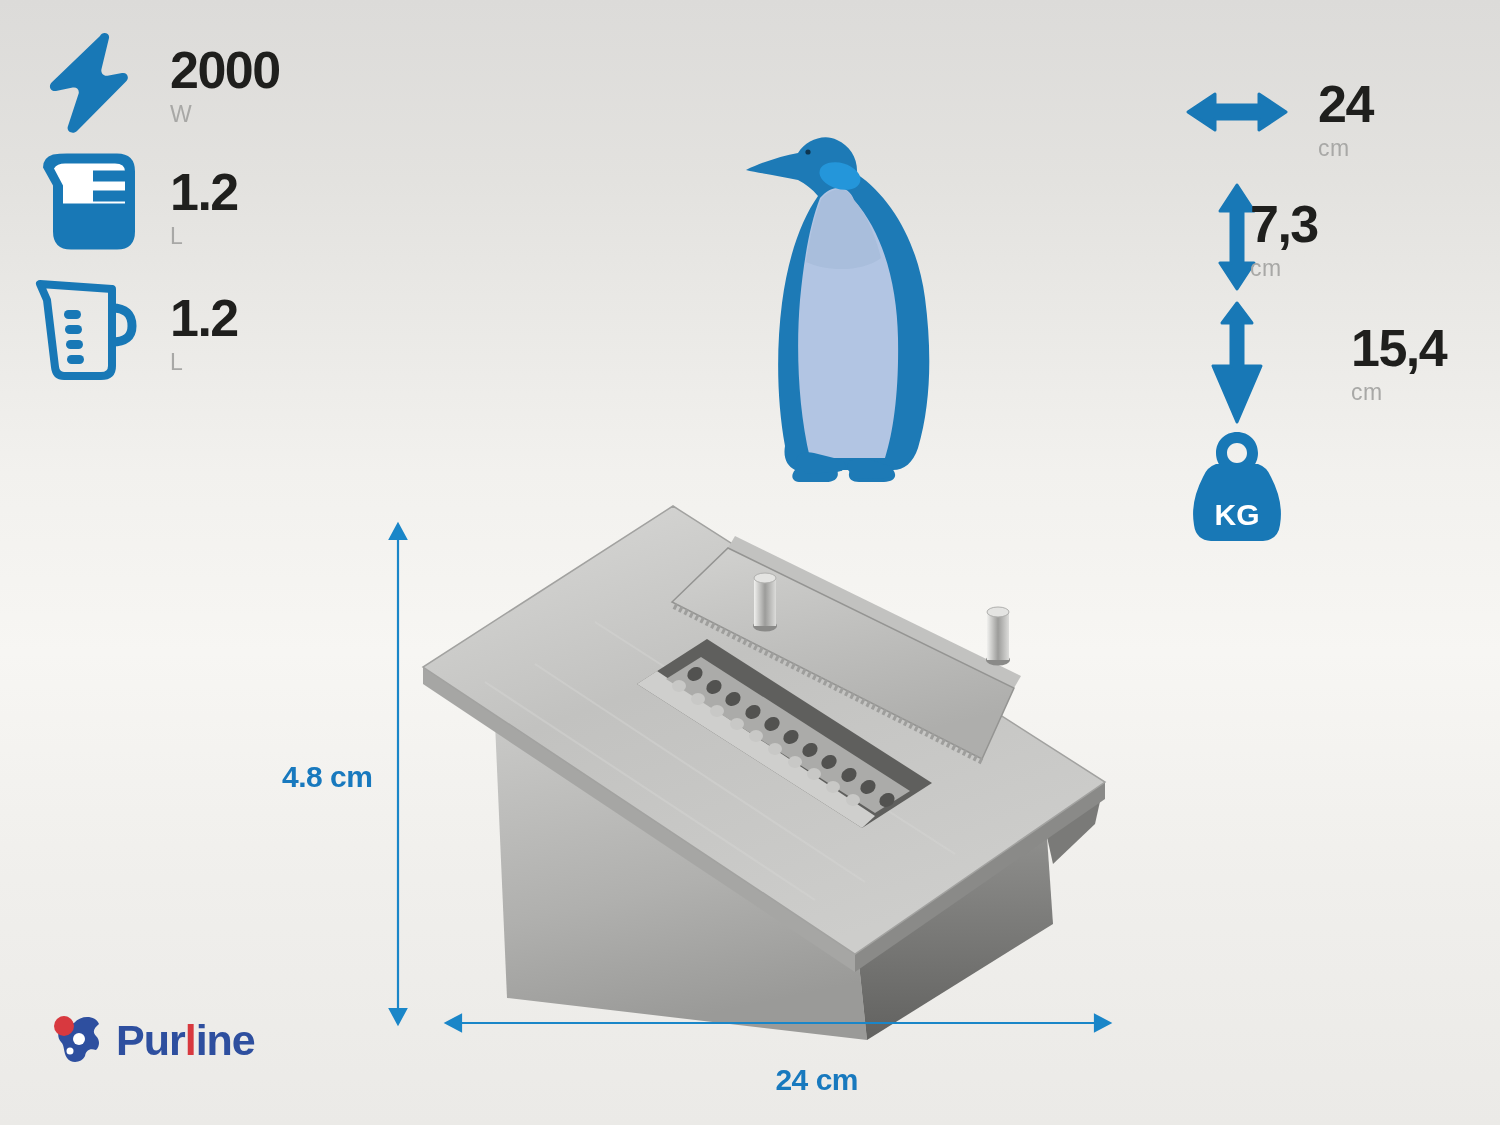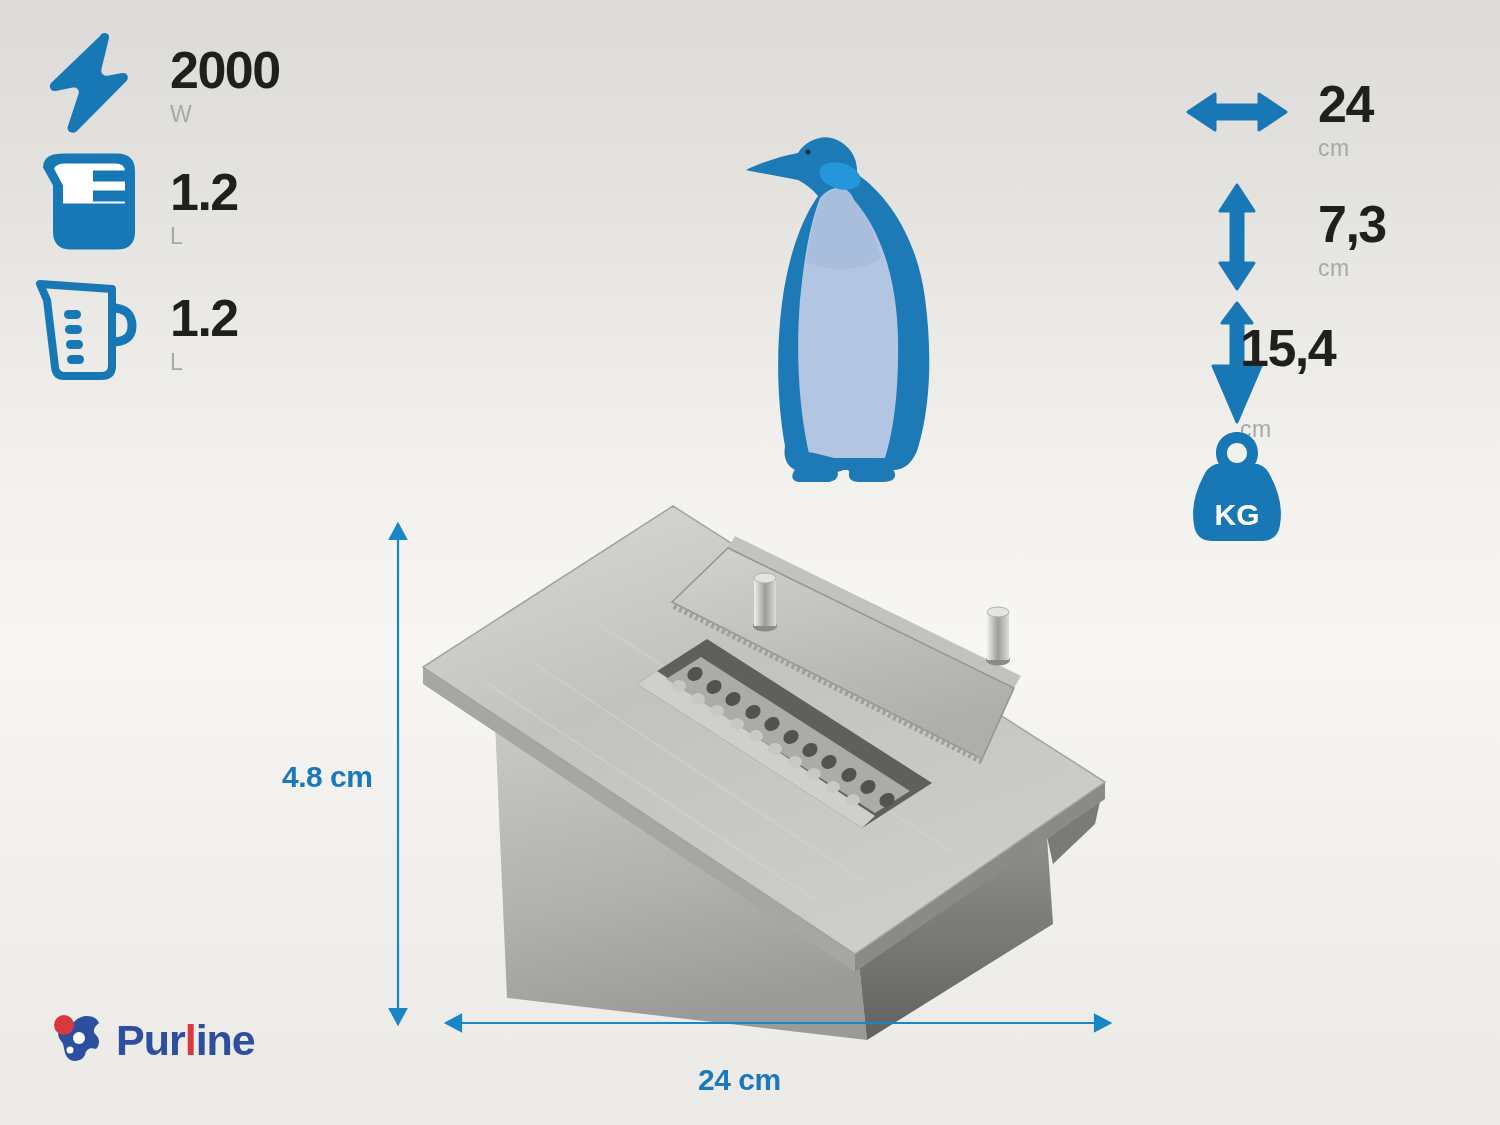--- a/index.html
+++ b/index.html
@@ -71,31 +71,31 @@
   <div class="abs spec-text" style="left:1318px;top:78px;">
     <div class="spec-value">24</div>
     <div class="spec-unit">cm</div>
   </div>
 
   <div class="abs" style="left:1217px;top:182px;">
     <svg width="40" height="110" viewBox="0 0 40 110">
       <path fill="#1878b6" stroke="#1878b6" stroke-width="3" stroke-linejoin="round" d="M20,3 L37,29 L26,29 L26,81 L37,81 L20,107 L3,81 L14,81 L14,29 L3,29 Z"></path>
     </svg>
   </div>
-  <div class="abs spec-text" style="left:1318px;top:198px;">
+  <div class="abs spec-text" style="left:1250px;top:198px;">
     <div class="spec-value">7,3</div>
     <div class="spec-unit">cm</div>
   </div>
 
   <div class="abs" style="left:1207px;top:300px;">
     <svg width="60" height="126" viewBox="0 0 60 126">
       <path fill="#1878b6" stroke="#1878b6" stroke-width="3" stroke-linejoin="round" d="M30,3 L45,23 L36,23 L36,66 L54,66 L30,122 L6,66 L24,66 L24,23 L15,23 Z"></path>
     </svg>
   </div>
-  <div class="abs spec-text" style="left:1240px;top:322px;gap:37px;">
+  <div class="abs spec-text" style="left:1351px;top:322px;">
     <div class="spec-value">15,4</div>
     <div class="spec-unit">cm</div>
   </div>
 
   <div class="abs" style="left:1189px;top:430px;">
     <svg width="96" height="114" viewBox="0 0 96 114">
       <path fill="#1878b6" fill-rule="evenodd" d="M48,2 C60,2 69,11 69,23 C69,35 60,44 48,44 C36,44 27,35 27,23 C27,11 36,2 48,2 Z
            M48,13 C42,13 38,17.5 38,23 C38,28.5 42,33 48,33 C54,33 58,28.5 58,23 C58,17.5 54,13 48,13 Z"></path>
       <path fill="#1878b6" d="M27,34 L69,34 Q78,37 82,47 Q95,72 91,95 Q89,110 74,111 L22,111 Q7,110 5,95 Q1,72 14,47 Q18,37 27,34 Z"></path>
       <text x="48" y="95" text-anchor="middle" font-family="Liberation Sans, sans-serif" font-size="30" font-weight="700" fill="#ffffff">KG</text>
@@ -223,23 +223,23 @@
     <g stroke="#1a86c8" stroke-width="2.2" fill="#1a86c8">
       <line x1="398" y1="536" x2="398" y2="1013"></line>
       <polygon points="398,524 390,539 406,539"></polygon>
       <polygon points="398,1024 390,1009 406,1009"></polygon>
       <line x1="458" y1="1023" x2="1098" y2="1023"></line>
       <polygon points="446,1023 461,1015 461,1031"></polygon>
       <polygon points="1110,1023 1095,1015 1095,1031"></polygon>
     </g>
   </svg>
   <div class="abs dim-label" style="left:282px;top:760px;">4.8 cm</div>
-  <div class="abs dim-label" style="left:698px;top:1063px;width:160px;text-align:left;">24 cm</div>
-
-  <div class="abs" style="left:52px;top:1014px;display:flex;align-items:flex-start;">
+  <div class="abs dim-label" style="left:698px;top:1063px;width:160px;text-align:right;">24 cm</div>
+
+  <div class="abs" style="left:52px;top:1014px;display:flex;align-items:center;">
     <svg width="52" height="50" viewBox="0 0 52 50">
       <path fill="#2e4f9f" d="M22,8 C30,-1 44,1 47,9 C42,13 40,17 44,21 C48,25 48,31 44,35 C38,33 34,35 33,41 C30,48 19,49 15,43 C11,37 13,31 9,27 C4,21 6,12 13,10 Z"></path>
       <circle cx="27" cy="24" r="6" fill="#ffffff"></circle>
       <circle cx="18" cy="36" r="3.5" fill="#ffffff"></circle>
       <circle cx="12" cy="11" r="10" fill="#d8393f"></circle>
     </svg>
     <div class="brand-word" style="margin-left:12px;margin-top:2px;"><span>Pur</span><span class="red">l</span><span>ine</span></div>
   </div>
 
 </div>

